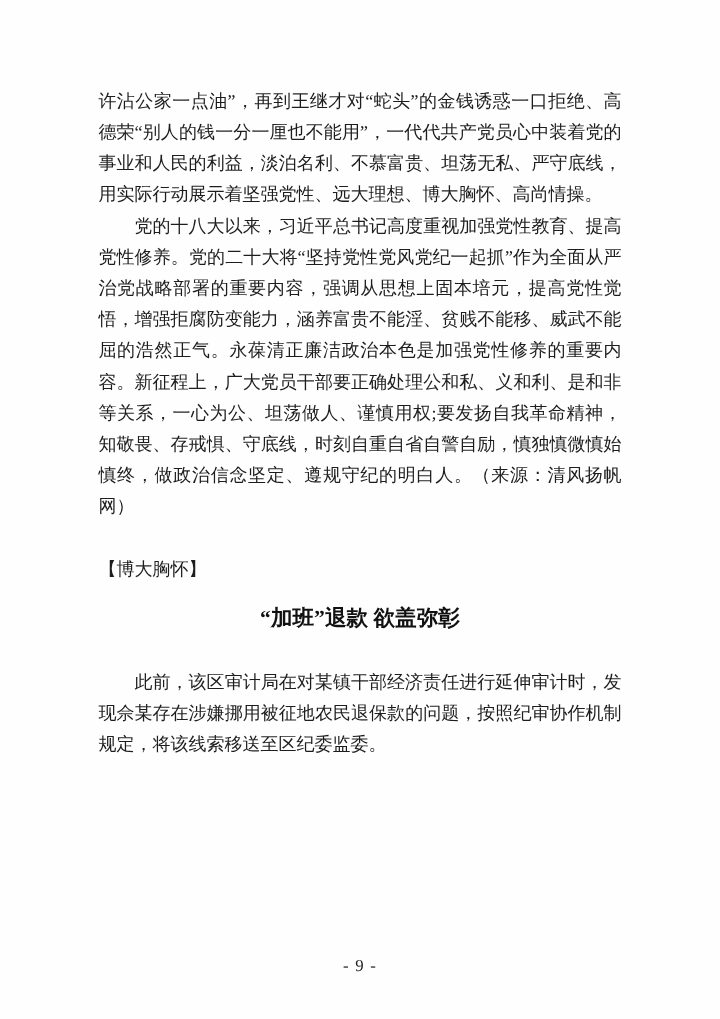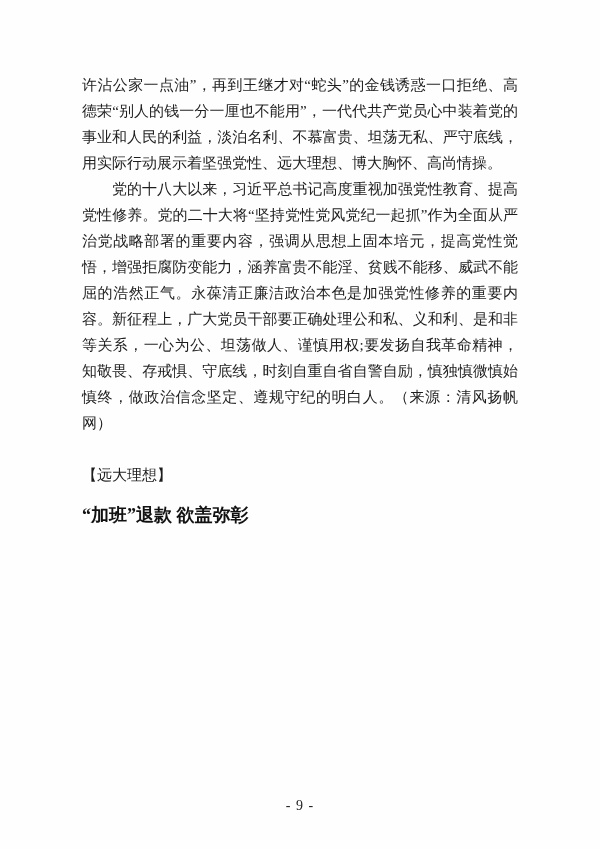--- a/index.html
+++ b/index.html
@@ -40,21 +40,21 @@
     margin-top: 26px;
     font-size: 15px;
     line-height: 26px;
     font-weight: normal;
   }
   .article-title {
     margin: 10px 0 24px 0;
     font-size: 18px;
     line-height: 34px;
     font-weight: bold;
-    text-align: left;
+    text-align: center;
     color: #111;
   }
   .footer {
     position: absolute;
     left: 0;
     right: 0;
     bottom: 34px;
     text-align: center;
     font-size: 14px;
     line-height: 18px;
@@ -64,23 +64,24 @@
 </head>
 <body>
 
 <div class="page">
   <div class="content">
 
     <p class="body-par">许沾公家一点油”，再到王继才对“蛇头”的金钱诱惑一口拒绝、高德荣“别人的钱一分一厘也不能用”，一代代共产党员心中装着党的事业和人民的利益，淡泊名利、不慕富贵、坦荡无私、严守底线，用实际行动展示着坚强党性、远大理想、博大胸怀、高尚情操。</p>
 
     <p class="body-par indent">党的十八大以来，习近平总书记高度重视加强党性教育、提高党性修养。党的二十大将“坚持党性党风党纪一起抓”作为全面从严治党战略部署的重要内容，强调从思想上固本培元，提高党性觉悟，增强拒腐防变能力，涵养富贵不能淫、贫贱不能移、威武不能屈的浩然正气。永葆清正廉洁政治本色是加强党性修养的重要内容。新征程上，广大党员干部要正确处理公和私、义和利、是和非等关系，一心为公、坦荡做人、谨慎用权;要发扬自我革命精神，知敬畏、存戒惧、守底线，时刻自重自省自警自励，慎独慎微慎始慎终，做政治信念坚定、遵规守纪的明白人。（来源：清风扬帆网）</p>
 
-    <div class="section-label">【远大理想】</div>
+    <div class="section-label">【博大胸怀】</div>
 
     <h1 class="article-title">“加班”退款 欲盖弥彰</h1>
 
 
+    <p class="body-par indent">此前，该区审计局在对某镇干部经济责任进行延伸审计时，发现佘某存在涉嫌挪用被征地农民退保款的问题，按照纪审协作机制规定，将该线索移送至区纪委监委。</p>
 
 
   </div>
 
   <div class="footer">- 9 -</div>
 </div>
 
 </body></html>

